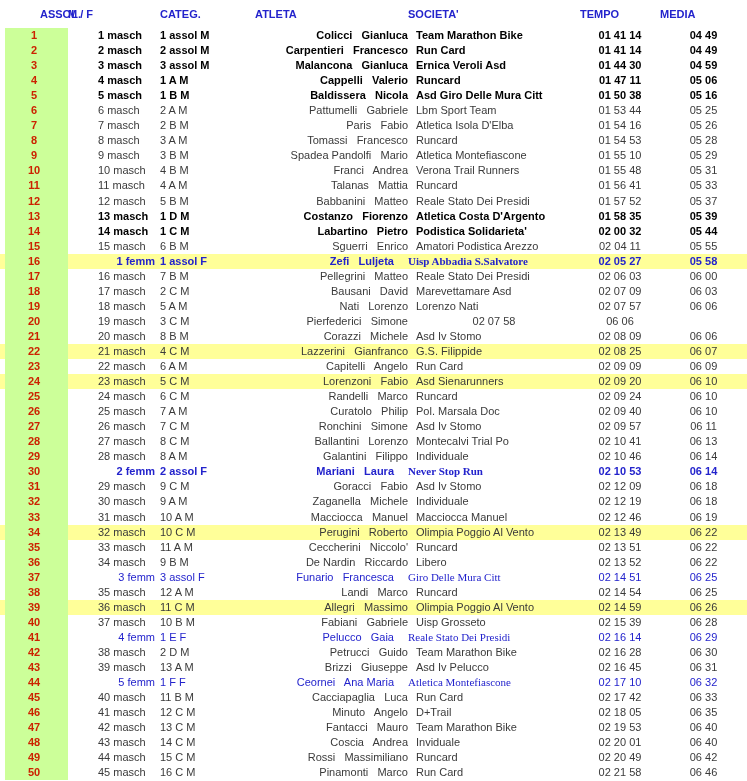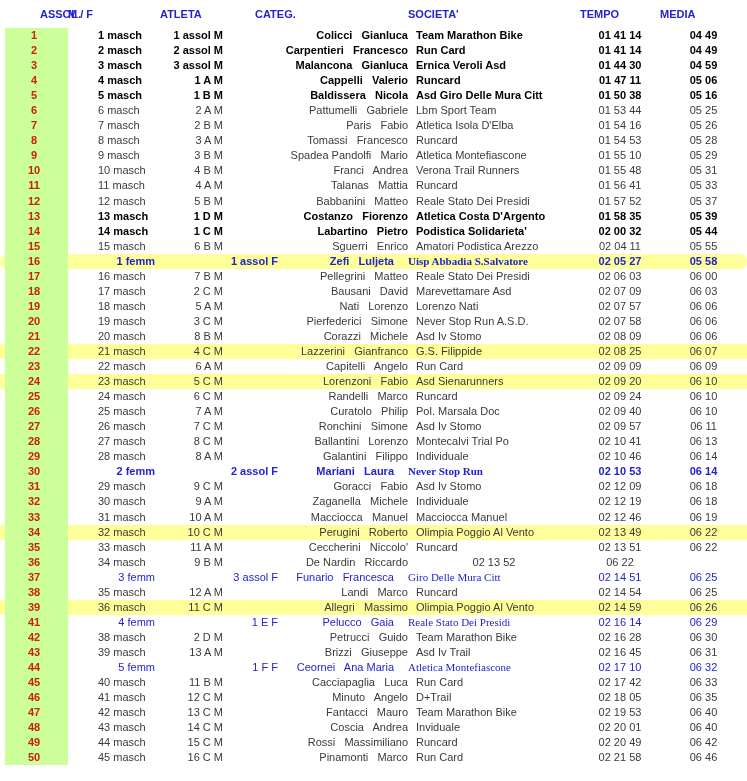--- a/index.html
+++ b/index.html
@@ -27,45 +27,45 @@
   }
   .hdr>div{text-align:left;white-space:nowrap;overflow:visible;}
   .hdr .h-assol{text-align:center;padding-left:40px;}
   .row{
     height:15.06px;line-height:15.06px;
     font-size:11px;color:var(--text);
   }
   .row>div{white-space:pre;overflow:visible;}
   .row.bold{font-weight:bold;color:#000000;}
   .row.femm{color:var(--blue);}
-  .row.femm-bold{color:var(--blue);font-weight:bold;border-radius:7px;}
+  .row.femm-bold{color:var(--blue);font-weight:bold;}
   .row.hl{background:var(--yellow);}
   .c-pos{
     background:linear-gradient(to right, transparent 0 5px, var(--green) 5px);
     color:var(--red);font-weight:bold;text-align:center;
   }
   .c-mf{text-align:right;padding-right:22px;margin-left:30px;}
   .row.is-femm .c-mf{padding-right:5px;}
-  .c-categ{text-align:right;padding-right:32px;}
+  .c-categ{text-align:left;padding-right:32px;}
   .row.is-femm .c-categ{padding-right:0;margin-right:-23px;}
   .c-atleta{text-align:right;}
   .row.is-femm .c-atleta{text-align:right;padding-right:14px;}
   .c-societa{text-align:left;padding-left:8px;}
   .row.is-femm .c-societa{text-align:left;padding-left:0;font-family:Liberation Serif, serif;}
   .c-tempo,.c-media{text-align:center;}
 </style>
 </head>
 <body>
 
 <div class="table">
   <div class="hdr">
     <div class="h-assol">ASSOL.</div>
     <div>M / F</div>
+    <div>CATEG.</div>
     <div>ATLETA</div>
-    <div>CATEG.</div>
     <div>SOCIETA'</div>
     <div>TEMPO</div>
     <div>MEDIA</div>
   </div>
   <div>
       <div class="row bold">
         <div class="c-pos">1</div>
         <div class="c-mf">1 masch</div>
         <div class="c-categ">1 assol M</div>
         <div class="c-atleta">Colicci   Gianluca</div>
@@ -233,21 +233,20 @@
         <div class="c-atleta">Nati   Lorenzo</div>
         <div class="c-societa">Lorenzo Nati</div>
         <div class="c-tempo">02 07 57</div>
         <div class="c-media">06 06</div>
       </div>
       <div class="row">
         <div class="c-pos">20</div>
         <div class="c-mf">19 masch</div>
         <div class="c-categ">3 C M</div>
         <div class="c-atleta">Pierfederici   Simone</div>
-        <div class="c-societa">Never Stop Run A.S.D.</div>
         <div class="c-tempo">02 07 58</div>
         <div class="c-media">06 06</div>
       </div>
       <div class="row">
         <div class="c-pos">21</div>
         <div class="c-mf">20 masch</div>
         <div class="c-categ">8 B M</div>
         <div class="c-atleta">Corazzi   Michele</div>
         <div class="c-societa">Asd Iv Stomo</div>
         <div class="c-tempo">02 08 09</div>
@@ -377,20 +376,21 @@
         <div class="c-atleta">Ceccherini   Niccolo'</div>
         <div class="c-societa">Runcard</div>
         <div class="c-tempo">02 13 51</div>
         <div class="c-media">06 22</div>
       </div>
       <div class="row">
         <div class="c-pos">36</div>
         <div class="c-mf">34 masch</div>
         <div class="c-categ">9 B M</div>
         <div class="c-atleta">De Nardin   Riccardo</div>
+        <div class="c-societa">Libero</div>
         <div class="c-tempo">02 13 52</div>
         <div class="c-media">06 22</div>
       </div>
       <div class="row femm is-femm">
         <div class="c-pos">37</div>
         <div class="c-mf">3 femm</div>
         <div class="c-categ">3 assol F</div>
         <div class="c-atleta">Funario   Francesca</div>
         <div class="c-societa">Giro Delle Mura Citt</div>
         <div class="c-tempo">02 14 51</div>
@@ -407,20 +407,29 @@
       </div>
       <div class="row hl">
         <div class="c-pos">39</div>
         <div class="c-mf">36 masch</div>
         <div class="c-categ">11 C M</div>
         <div class="c-atleta">Allegri   Massimo</div>
         <div class="c-societa">Olimpia Poggio Al Vento</div>
         <div class="c-tempo">02 14 59</div>
         <div class="c-media">06 26</div>
       </div>
+      <div class="row">
+        <div class="c-pos">40</div>
+        <div class="c-mf">37 masch</div>
+        <div class="c-categ">10 B M</div>
+        <div class="c-atleta">Fabiani   Gabriele</div>
+        <div class="c-societa">Uisp Grosseto</div>
+        <div class="c-tempo">02 15 39</div>
+        <div class="c-media">06 28</div>
+      </div>
       <div class="row femm is-femm">
         <div class="c-pos">41</div>
         <div class="c-mf">4 femm</div>
         <div class="c-categ">1 E F</div>
         <div class="c-atleta">Pelucco   Gaia</div>
         <div class="c-societa">Reale Stato Dei Presidi</div>
         <div class="c-tempo">02 16 14</div>
         <div class="c-media">06 29</div>
       </div>
       <div class="row">
@@ -430,21 +439,21 @@
         <div class="c-atleta">Petrucci   Guido</div>
         <div class="c-societa">Team Marathon Bike</div>
         <div class="c-tempo">02 16 28</div>
         <div class="c-media">06 30</div>
       </div>
       <div class="row">
         <div class="c-pos">43</div>
         <div class="c-mf">39 masch</div>
         <div class="c-categ">13 A M</div>
         <div class="c-atleta">Brizzi   Giuseppe</div>
-        <div class="c-societa">Asd Iv Trail</div>
+        <div class="c-societa">Asd Iv Pelucco</div>
         <div class="c-tempo">02 16 45</div>
         <div class="c-media">06 31</div>
       </div>
       <div class="row femm is-femm">
         <div class="c-pos">44</div>
         <div class="c-mf">5 femm</div>
         <div class="c-categ">1 F F</div>
         <div class="c-atleta">Ceornei   Ana Maria</div>
         <div class="c-societa">Atletica Montefiascone</div>
         <div class="c-tempo">02 17 10</div>

